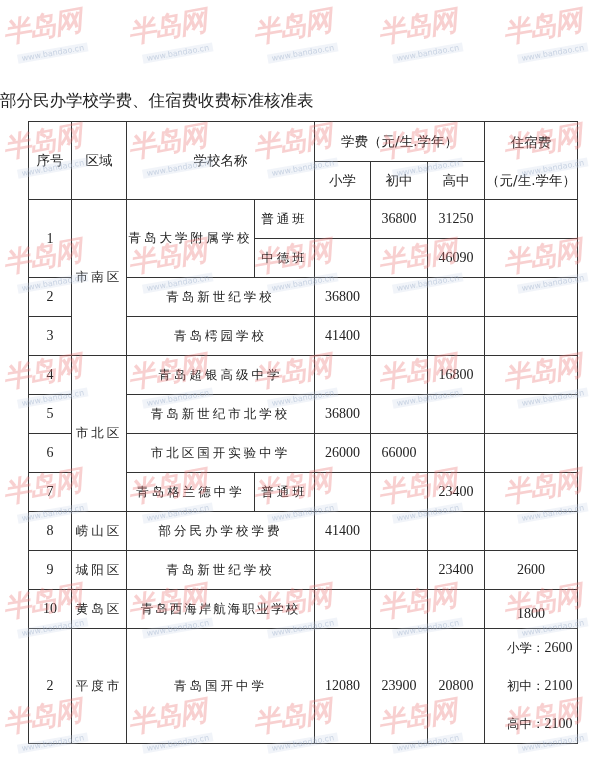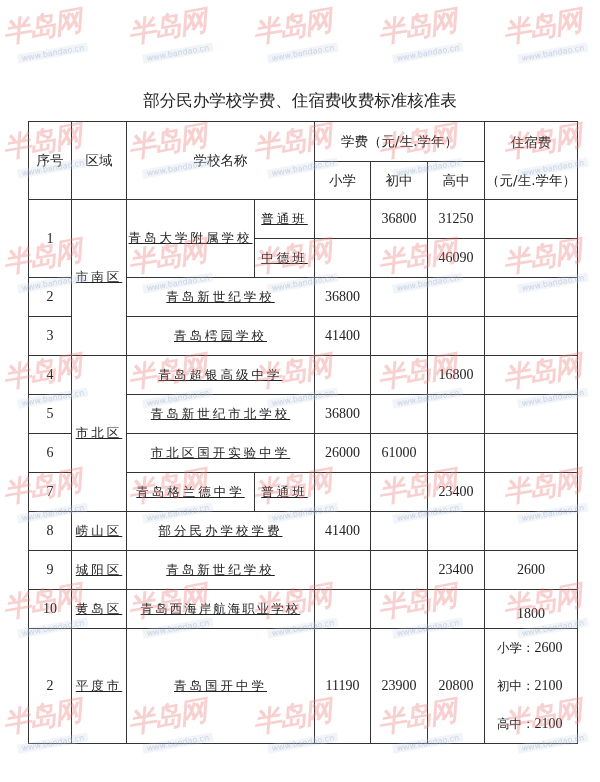--- a/index.html
+++ b/index.html
@@ -4,29 +4,29 @@
 <style>
   html, body { margin:0; padding:0; }
   body { width:600px; height:782px; background:#ffffff; position:relative; overflow:hidden;
          font-family:"DejaVu Serif", serif; color:#222; }
   .wm-layer { position:absolute; inset:0; pointer-events:none; z-index:2; }
   .wm { position:absolute; width:100px; height:60px; transform:rotate(-10deg); }
   .wm .wm-cn { font-family:"DejaVu Serif", serif; font-style:italic; font-weight:bold; font-size:28px;
                color:rgba(235,120,120,0.35); letter-spacing:-2px; line-height:30px; white-space:nowrap; }
   .wm .wm-url { font-family:"DejaVu Sans", sans-serif; font-size:8px; color:rgba(150,170,200,0.45);
                 background:rgba(200,210,230,0.25); display:inline-block; padding:0 4px; margin-left:10px; white-space:nowrap; }
-  .title { position:absolute; left:0; width:600px; top:90px; text-align:center;
+  .title { position:absolute; left:0; width:600px; top:90px; text-align:left;
            font-family:"DejaVu Sans", sans-serif; font-size:16.5px; color:#222; z-index:1; }
   .tbl { position:absolute; left:28px; top:121px; z-index:1; border-collapse:collapse; table-layout:fixed; }
   .tbl td { border:1.3px solid #333; text-align:center; vertical-align:middle; padding:0;
             font-size:13px; color:#222; }
   .tbl td.hd { font-family:"DejaVu Sans", sans-serif; font-size:13.5px; }
-  .tbl td.cn { letter-spacing:3px; font-size:12.5px;text-decoration:underline; }
+  .tbl td.cn { letter-spacing:3px; font-size:12.5px; }
   .tbl td.num { font-family:"Liberation Serif", serif; font-size:14px; }
-  .tbl td.dorm-multi { text-align:left; padding-left:12px; line-height:38px; font-size:12.5px; }
+  .tbl td.dorm-multi { text-align:left; padding-left:22px; line-height:38px; font-size:12.5px; }
   .dorm-line .num-part { font-family:"Liberation Serif", serif; font-size:14px; }
 </style>
 </head>
 <body>
 
 <div class="wm-layer" id="wm-layer">
     <div class="wm" style="left: 5px; top: 10px;"><div class="wm-cn">半岛网</div><div class="wm-url">www.bandao.cn</div></div>
     <div class="wm" style="left: 130px; top: 10px;"><div class="wm-cn">半岛网</div><div class="wm-url">www.bandao.cn</div></div>
     <div class="wm" style="left: 255px; top: 10px;"><div class="wm-cn">半岛网</div><div class="wm-url">www.bandao.cn</div></div>
     <div class="wm" style="left: 380px; top: 10px;"><div class="wm-cn">半岛网</div><div class="wm-url">www.bandao.cn</div></div>
@@ -146,21 +146,21 @@
     <td class="num">36800</td>
     <td class="num"></td>
     <td class="num"></td>
     <td class="num"></td>
   </tr>
 
   <tr style="height:39px">
     <td class="num">6</td>
     <td class="cn" colspan="2">市北区国开实验中学</td>
     <td class="num">26000</td>
-    <td class="num">61000</td>
+    <td class="num">66000</td>
     <td class="num"></td>
     <td class="num"></td>
   </tr>
 
   <tr style="height:39px">
     <td class="num">7</td>
     <td class="cn">青岛格兰德中学</td>
     <td class="cn">普通班</td>
     <td class="num"></td>
     <td class="num"></td>
@@ -195,21 +195,21 @@
     <td class="num"></td>
     <td class="num"></td>
     <td class="num"></td>
     <td class="num" style="padding-top:10px;">1800</td>
   </tr>
 
   <tr style="height:115px">
     <td class="num">2</td>
     <td class="cn">平度市</td>
     <td class="cn" colspan="2">青岛国开中学</td>
-    <td class="num">11190</td>
+    <td class="num">12080</td>
     <td class="num">23900</td>
     <td class="num">20800</td>
     <td class="dorm-multi">
       <div class="dorm-line">
         <span>小学：</span><span class="num-part">2600</span>
       </div>
       <div class="dorm-line">
         <span>初中：</span><span class="num-part">2100</span>
       </div>
       <div class="dorm-line">

